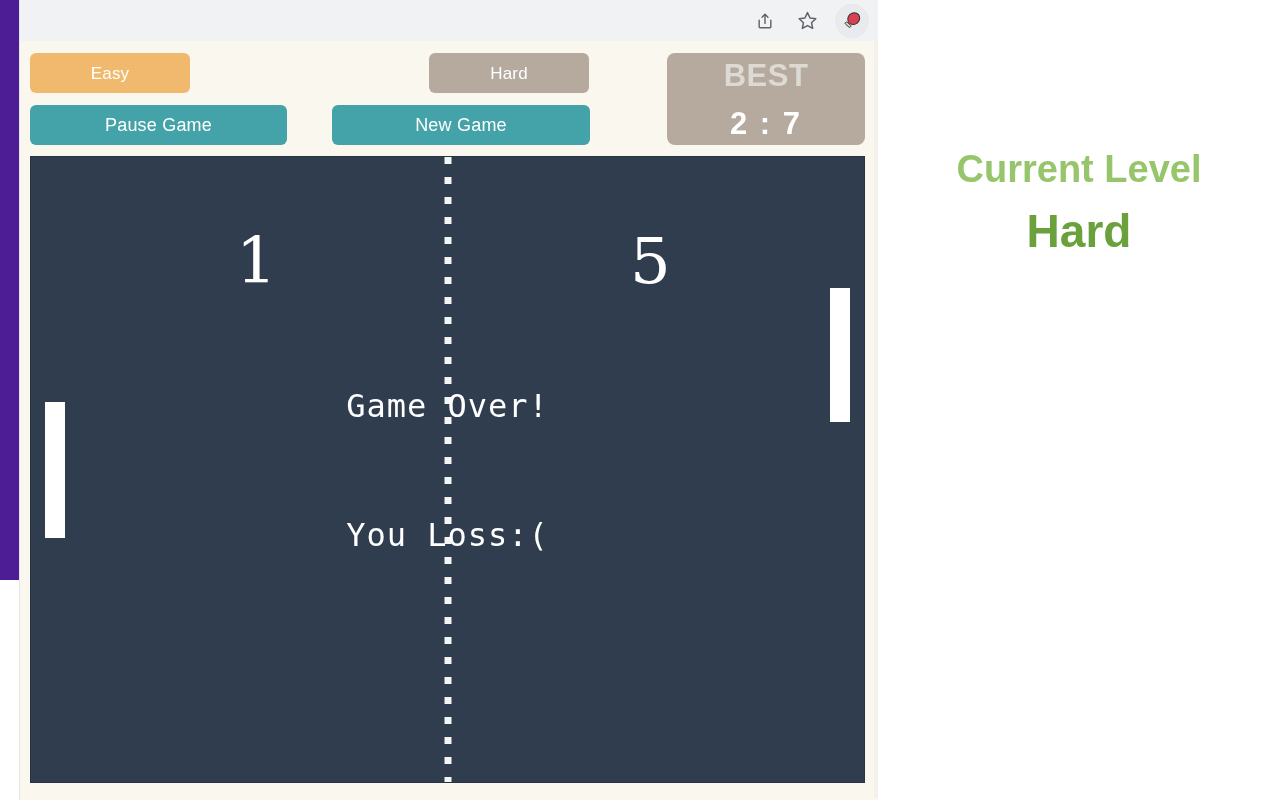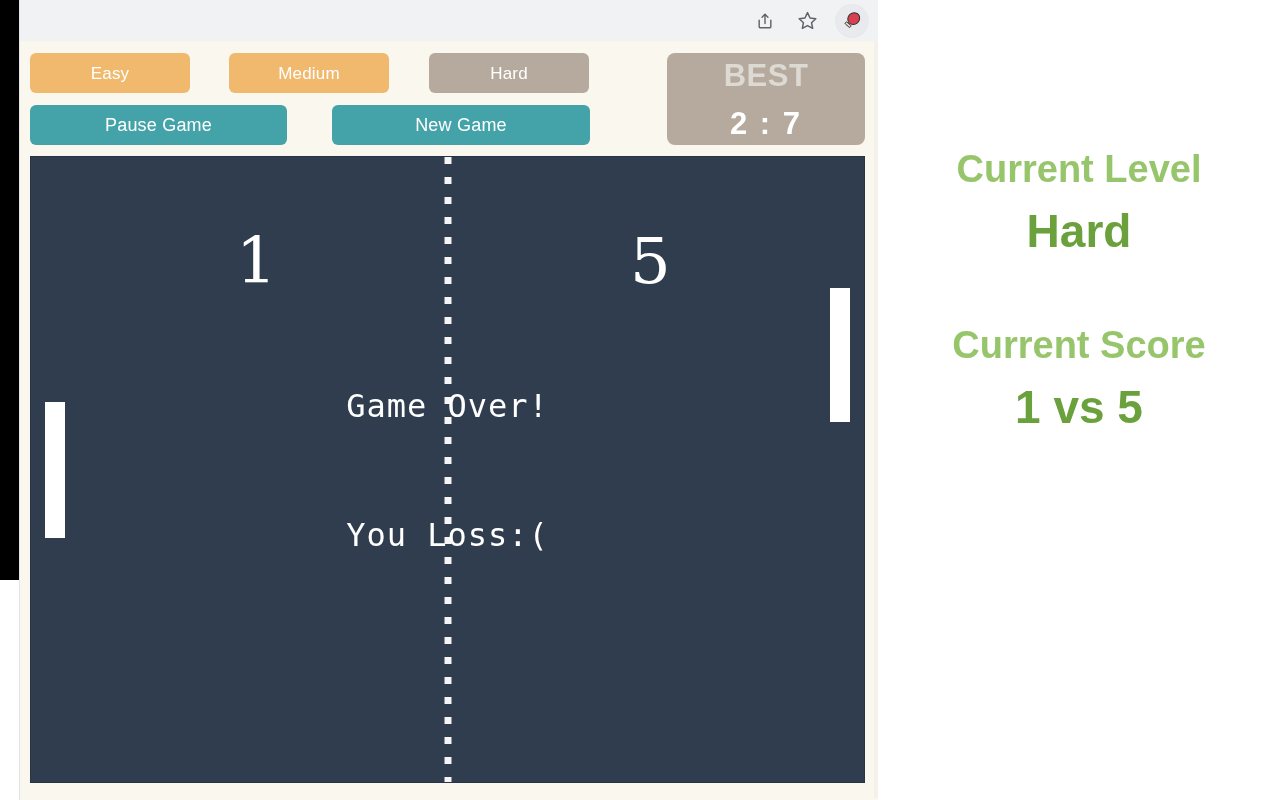--- a/index.html
+++ b/index.html
@@ -9,21 +9,21 @@
     height: 800px;
     background: #ffffff;
     overflow: hidden;
     font-family: "Liberation Sans", sans-serif;
   }
 
   #root {
     position: relative;
     width: 1280px;
     height: 580px;
-    background: #000000;
+    background: #4c1d95;
   }
 
   
   .browser-card {
     position: absolute;
     left: 20px;
     top: 0px;
     width: 858px;
     height: 800px;
     background: #faf7ef;
@@ -292,21 +292,20 @@
     </div>
 
     <div class="page-body">
 
       <div class="page-scrollbar-right"></div>
 
       <div class="controls">
 
         <button class="btn btn-level btn-easy">Easy</button>
 
-        <button class="btn btn-level btn-medium">Medium</button>
 
         <button class="btn btn-level btn-hard">Hard</button>
 
         <button class="btn btn-action btn-new">New Game</button>
 
         <button class="btn btn-action btn-pause">Pause Game</button>
 
         <div class="best-box">
           <div class="best-label">BEST</div>
           <div class="best-value">2 : 7</div>
@@ -332,20 +331,16 @@
     </div>
   </div>
 
   <div class="info-panel">
 
     <div class="info-block info-level">
       <p class="info-title">Current Level</p>
       <p class="info-value">Hard</p>
     </div>
 
-    <div class="info-block info-score">
-      <p class="info-title">Current Score</p>
-      <p class="info-value">1 vs 5</p>
-    </div>
 
   </div>
 
 </div>
 
 </body></html>

